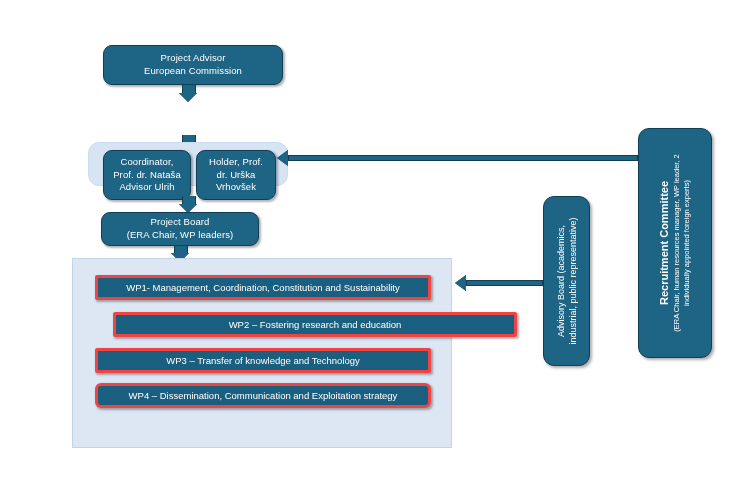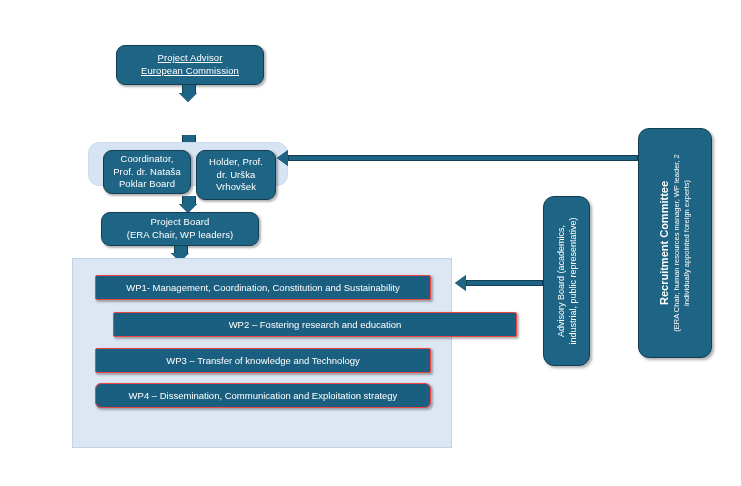--- a/index.html
+++ b/index.html
@@ -37,21 +37,21 @@
     box-shadow: 1.5px 1.5px 2.2px rgba(0,0,0,0.30);
     padding: 2px 6px;
   }
   .node .txt { display: block; }
 
   
   .wpbar {
     position: absolute;
     box-sizing: border-box;
     background: #1b5f80;
-    border: 1px solid #ef4444;
+    border: 3px solid #ef4444;
     border-radius: 2px;
     color: #ffffff;
     display: flex;
     align-items: center;
     justify-content: center;
     text-align: center;
     font-size: 9.5px;
     box-shadow: 1.5px 1.5px 2.2px rgba(0,0,0,0.30);
     padding: 0 8px;
   }
@@ -116,45 +116,45 @@
     border-bottom: 8px solid transparent;
     border-right: 11px solid #1e6484;
     filter: drop-shadow(0 0.5px 0 #123e53);
   }
 </style>
 </head>
 <body>
 
 <div id="canvas">
 
-  <div class="node" style="left:116px; top:45px; width:148px; height:40px;text-decoration:underline;">
+  <div class="node" style="left:103px; top:45px; width:180px; height:40px;">
     <div>
       <span class="txt">Project Advisor</span>
       <span class="txt">European Commission</span>
     </div>
   </div>
 
   <div>
     <div class="ad-stem" style="left:182px; top:85px; width:12px; height:9px;"></div>
     <div class="ad-head" style="left:179px; top:93px;"></div>
   </div>
 
 
   <div>
     <div class="ad-stem" style="left:182px; top:135px; width:12px; height:8px;"></div>
     <div class="ad-head" style="left:179px; top:142px;"></div>
   </div>
 
   <div class="panel rounded" style="left:88px; top:142px; width:200px; height:44px;"></div>
 
-  <div class="node" style="left:103px; top:150px; width:88px; height:44px;">
+  <div class="node" style="left:103px; top:150px; width:88px; height:50px;">
     <div>
       <span class="txt">Coordinator,</span>
       <span class="txt">Prof. dr. Nataša</span>
-      <span class="txt">Poklar Board</span>
+      <span class="txt">Advisor Ulrih</span>
     </div>
   </div>
 
   <div class="node" style="left:196px; top:150px; width:80px; height:50px;">
     <div>
       <span class="txt">Holder, Prof.</span>
       <span class="txt">dr. Urška</span>
       <span class="txt">Vrhovšek</span>
     </div>
   </div>

